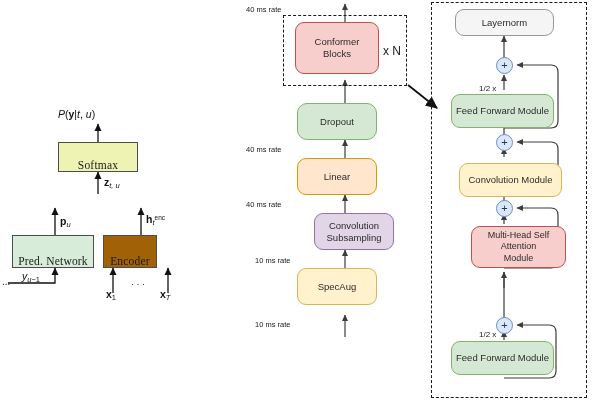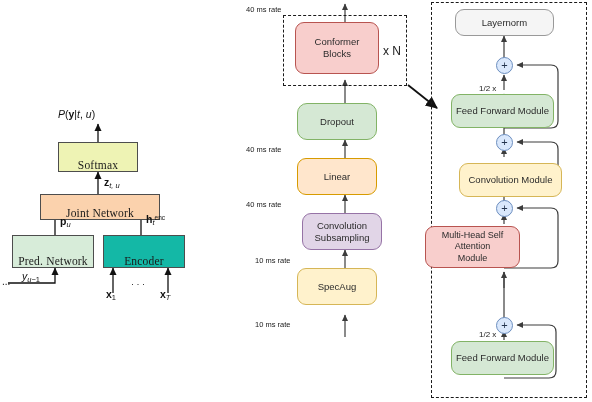--- a/index.html
+++ b/index.html
@@ -178,36 +178,33 @@
   </div>
 
   <div class="lbox" style="left:58px; top:142px; width:80px; height:30px; background:#eef3b4;">
     <span>Softmax</span>
   </div>
 
   <div class="mlbl" style="left:104px; top:176px;">
     <b>z</b><span class="sub"><i>t, u</i></span>
   </div>
 
-  <div class="lbox" style="left:40px; top:194px; width:120px; height:26px; background:#fbd2ad;">
-    <span>Joint Network</span>
-  </div>
 
   <div class="mlbl" style="left:60px; top:215px;">
     <b>p</b><span class="sub"><i>u</i></span>
   </div>
   <div class="mlbl" style="left:146px; top:213px;">
     <b>h</b><span class="sub"><i>t</i></span><span class="sup">enc</span>
   </div>
 
   <div class="lbox" style="left:12px; top:235px; width:82px; height:33px; background:#d7ecd9;">
     <span>Pred. Network</span>
   </div>
 
-  <div class="lbox" style="left:103px; top:235px; width:82px; height:33px; background:#14b8a6;">
+  <div class="lbox" style="left:103px; top:235px; width:54px; height:33px; background:#a16207;">
     <span>Encoder</span>
   </div>
 
   <div class="mlbl" style="left:2px; top:276px; font-size:10px;">
     <span>...</span>
   </div>
   <div class="mlbl" style="left:22px; top:270px;">
     <i>y</i><span class="sub"><i>u</i>−1</span>
   </div>
 
@@ -231,21 +228,21 @@
   </div>
 
   <div class="fbox" style="left:297px; top:103px; width:80px; height:37px; background:#d5e8d4; border-color:#82b366;border-radius:10px;">
     <span>Dropout</span>
   </div>
 
   <div class="fbox" style="left:297px; top:158px; width:80px; height:37px; background:#ffe6cc; border-color:#d79b00;">
     <span>Linear</span>
   </div>
 
-  <div class="fbox" style="left:302px; top:213px; width:80px; height:37px; background:#e1d5e7; border-color:#9673a6; white-space:pre-line;">
+  <div class="fbox" style="left:314px; top:213px; width:80px; height:37px; background:#e1d5e7; border-color:#9673a6; white-space:pre-line;">
     <span>Convolution
 Subsampling</span>
   </div>
 
   <div class="fbox" style="left:297px; top:268px; width:80px; height:37px; background:#fff2cc; border-color:#d6b656;">
     <span>SpecAug</span>
   </div>
 
   <div class="lbl" style="left:246px; top:5px;">
     <span>40 ms rate</span>
@@ -285,21 +282,21 @@
   </div>
 
   <div class="fbox" style="left:451px; top:163px; width:103px; height:34px; background:#fff2cc; border-color:#d6b656;margin-left:8px;">
     <span>Convolution Module</span>
   </div>
 
   <div class="plus" style="left:496px; top:200px;">
     <span>+</span>
   </div>
 
-  <div class="fbox" style="left:425px; top:226px; width:95px; height:42px; background:#f8cecc; border-color:#b85450; white-space:pre-line; font-size:9px;">
+  <div class="fbox" style="left:471px; top:226px; width:95px; height:42px; background:#f8cecc; border-color:#b85450; white-space:pre-line; font-size:9px;">
     <span>Multi-Head Self Attention
 Module</span>
   </div>
 
   <div class="plus" style="left:496px; top:317px;">
     <span>+</span>
   </div>
   <div class="lbl" style="left:479px; top:330px; font-size:8px;">
     <span>1/2 x</span>
   </div>

